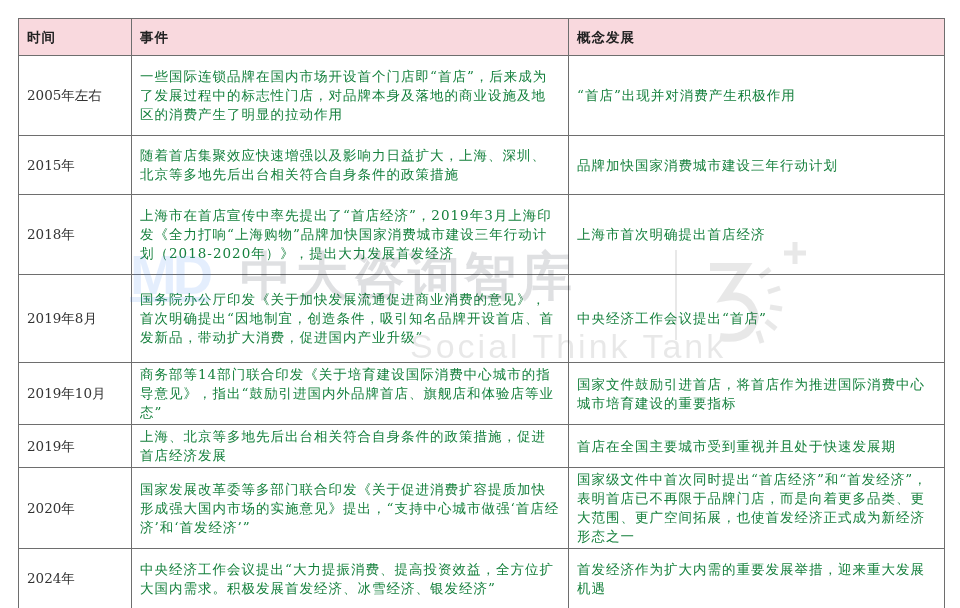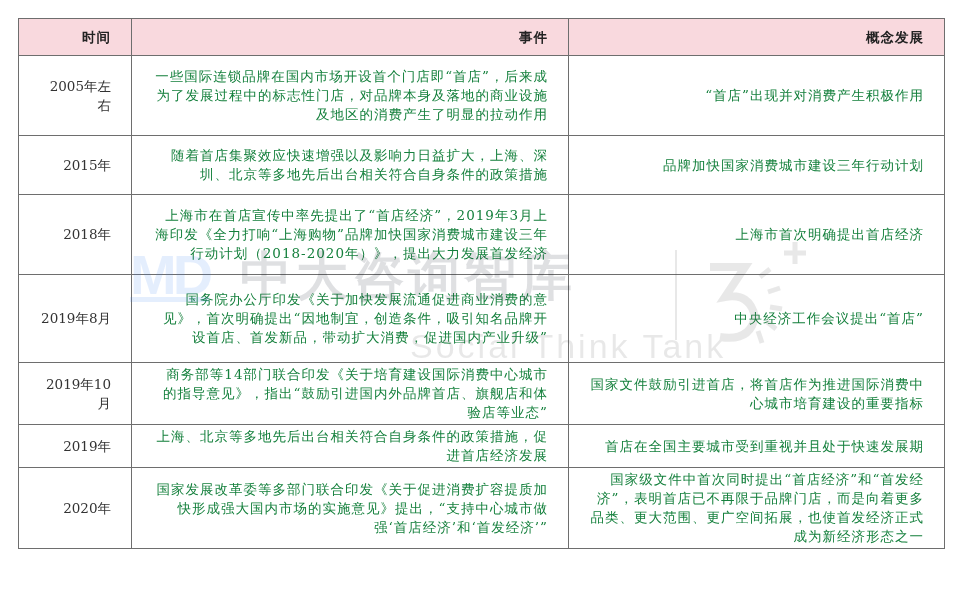--- a/index.html
+++ b/index.html
@@ -3,22 +3,22 @@
   <meta charset="utf-8">
   <style>
     html, body { margin: 0; padding: 0; background: #ffffff; }
     body { width: 960px; height: 608px; position: relative; overflow: hidden;
            font-family: "DejaVu Serif", "Liberation Serif", serif; color: #333; }
     .wrap { position: absolute; left: 18px; top: 18px; width: 926px; }
     table { border-collapse: collapse; width: 926px; table-layout: fixed; }
     col.c1 { width: 113px; }
     col.c2 { width: 437px; }
     col.c3 { width: 376px; }
-    th, td { border: 1.5px solid #6e6e6e; text-align: right; vertical-align: middle;
-             font-size: 13.5px; line-height: 19px; padding: 2px 20px; letter-spacing: 1px; }
+    th, td { border: 1.5px solid #6e6e6e; text-align: left; vertical-align: middle;
+             font-size: 13.5px; line-height: 19px; padding: 2px 8px; letter-spacing: 1px; }
     th { background: #f9d9de; font-weight: bold; height: 32px; color: #222; }
     td.time { color: #333; letter-spacing: 0; margin-left: 9px; }
     td.event, td.concept { color: #15803d; }
     .watermark { position: absolute; left: 130px; top: 232px; width: 720px; height: 120px;
                  pointer-events: none; opacity: 0.13; }
     .wm-logo { position: absolute; left: 0; top: 10px; font-family: "Liberation Sans", sans-serif;
                font-weight: bold; font-size: 56px; color: #3b82f6; letter-spacing: -4px; text-decoration: underline; }
     .wm-cn { position: absolute; left: 110px; top: 10px; font-family: Liberation Sans, sans-serif;
              font-weight: bold; font-size: 52px; color: #0f172a; letter-spacing: 4px; }
     .wm-en { position: absolute; left: 280px; top: 70px; font-family: "Liberation Sans", sans-serif;
@@ -72,20 +72,25 @@
       <tr style="height:40px">
         <td class="time">2019年</td>
         <td class="event">上海、北京等多地先后出台相关符合自身条件的政策措施，促进首店经济发展</td>
         <td class="concept">首店在全国主要城市受到重视并且处于快速发展期</td>
       </tr>
       <tr style="height:78px">
         <td class="time">2020年</td>
         <td class="event">国家发展改革委等多部门联合印发《关于促进消费扩容提质加快形成强大国内市场的实施意见》提出，“支持中心城市做强‘首店经济’和‘首发经济’”</td>
         <td class="concept">国家级文件中首次同时提出“首店经济”和“首发经济”，表明首店已不再限于品牌门店，而是向着更多品类、更大范围、更广空间拓展，也使首发经济正式成为新经济形态之一</td>
       </tr>
+      <tr style="height:60px">
+        <td class="time">2024年</td>
+        <td class="event">中央经济工作会议提出“大力提振消费、提高投资效益，全方位扩大国内需求。积极发展首发经济、冰雪经济、银发经济”</td>
+        <td class="concept">首发经济作为扩大内需的重要发展举措，迎来重大发展机遇</td>
+      </tr>
     </tbody>
   </table>
 </div>
 
 <div class="watermark">
   <span class="wm-logo">MD</span>
   <span class="wm-cn">中大咨询智库</span>
   <span class="wm-en">Social Think Tank</span>
   <span class="wm-bar"></span>
   <svg class="wm-mark" viewBox="0 0 110 110">

